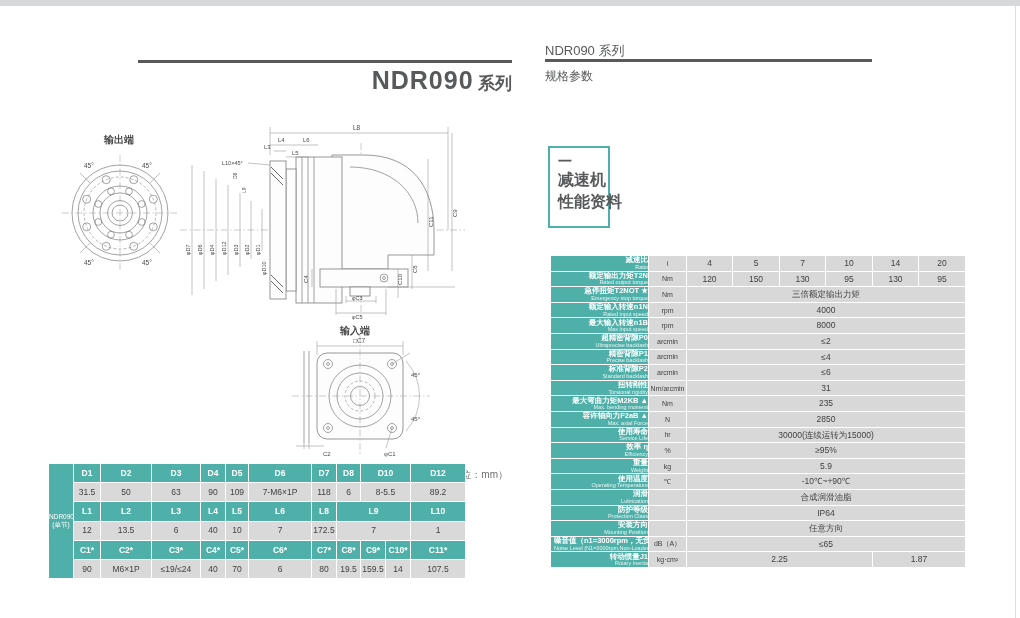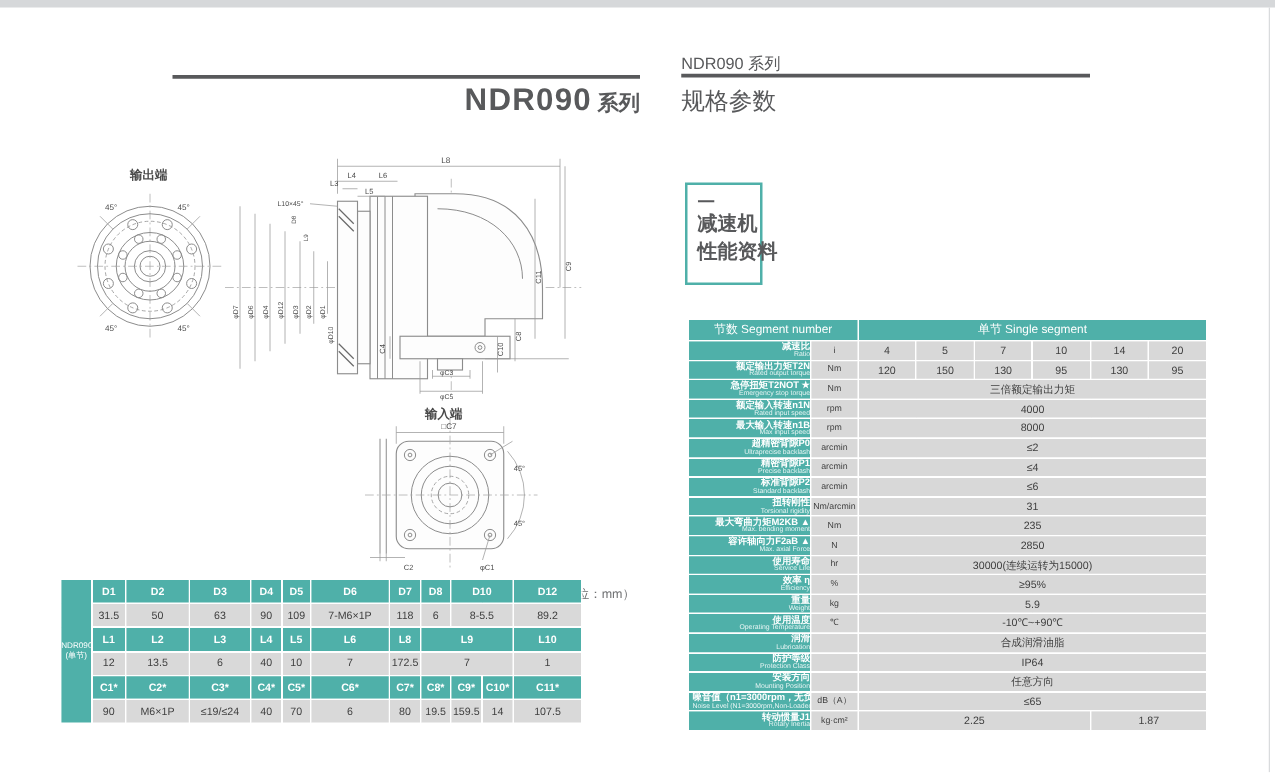--- a/index.html
+++ b/index.html
@@ -12,21 +12,21 @@
   
   #lh-small{left:140px;top:44px;width:372px;text-align:right;font-size:11px;color:#6f7072;}
   #lh-rule{left:138px;top:60px;width:374px;height:3px;background:#58595b;}
   #lh-title{left:138px;top:66px;width:374px;text-align:right;color:#58595b;font-weight:bold;}
   #lh-title .big{font-size:25px;letter-spacing:1px;}
   #lh-title .cn{font-size:17px;}
 
   
   #rh-title{left:545px;top:42px;font-size:13px;color:#58595b;}
   #rh-rule{left:545px;top:59px;width:327px;height:3px;background:#58595b;}
-  #rh-sub{left:545px;top:68px;font-size:19px;color:#58595b;}
+  #rh-sub{left:545px;top:68px;font-size:12px;color:#58595b;}
 
   
   #sidebox{left:548px;top:146px;width:58px;height:78px;border:2px solid #4fb0a9;}
   #sidebox .inner{position:absolute;left:8px;top:6px;white-space:nowrap;color:#58595b;}
   #sidebox .dash{font-size:14px;font-weight:bold;line-height:1.1;}
   #sidebox .t{font-size:16px;font-weight:bold;line-height:1.35;}
 
   
   #unitnote{left:400px;top:468px;width:108px;text-align:right;font-size:10px;color:#6f7072;}
 
@@ -354,24 +354,20 @@
         <col style="width:98px">
         <col style="width:38px">
         <col style="width:46px">
         <col style="width:47px">
         <col style="width:46px">
         <col style="width:47px">
         <col style="width:46px">
         <col style="width:47px">
       </colgroup>
     <tbody>
-        <tr>
-      <td class="hd" colspan="2">节数 Segment number</td>
-      <td class="hd" colspan="6">单节 Single segment</td>
-    </tr>
     <tr>
           <td class="lbl">
             <div class="zh">减速比</div>
             <div class="en">Ratio</div>
           </td>
           <td class="unit">i</td>
           <td>4</td>
           <td>5</td>
           <td>7</td>
           <td>10</td>

